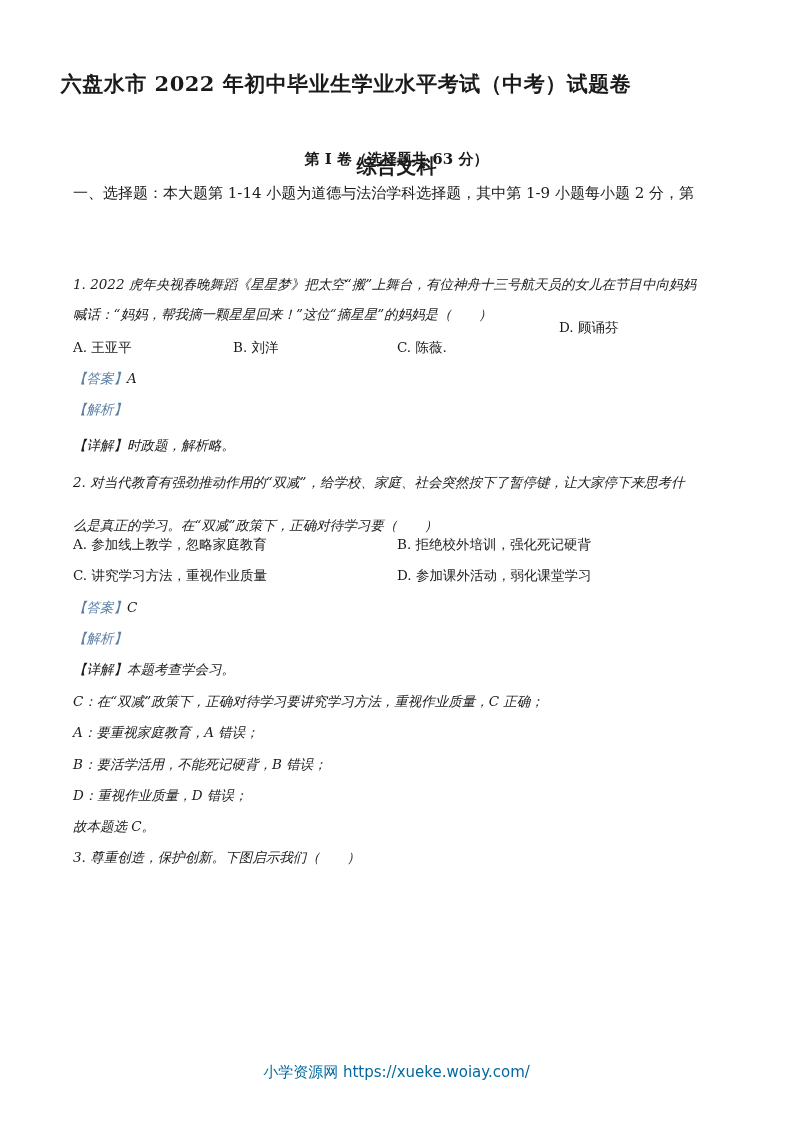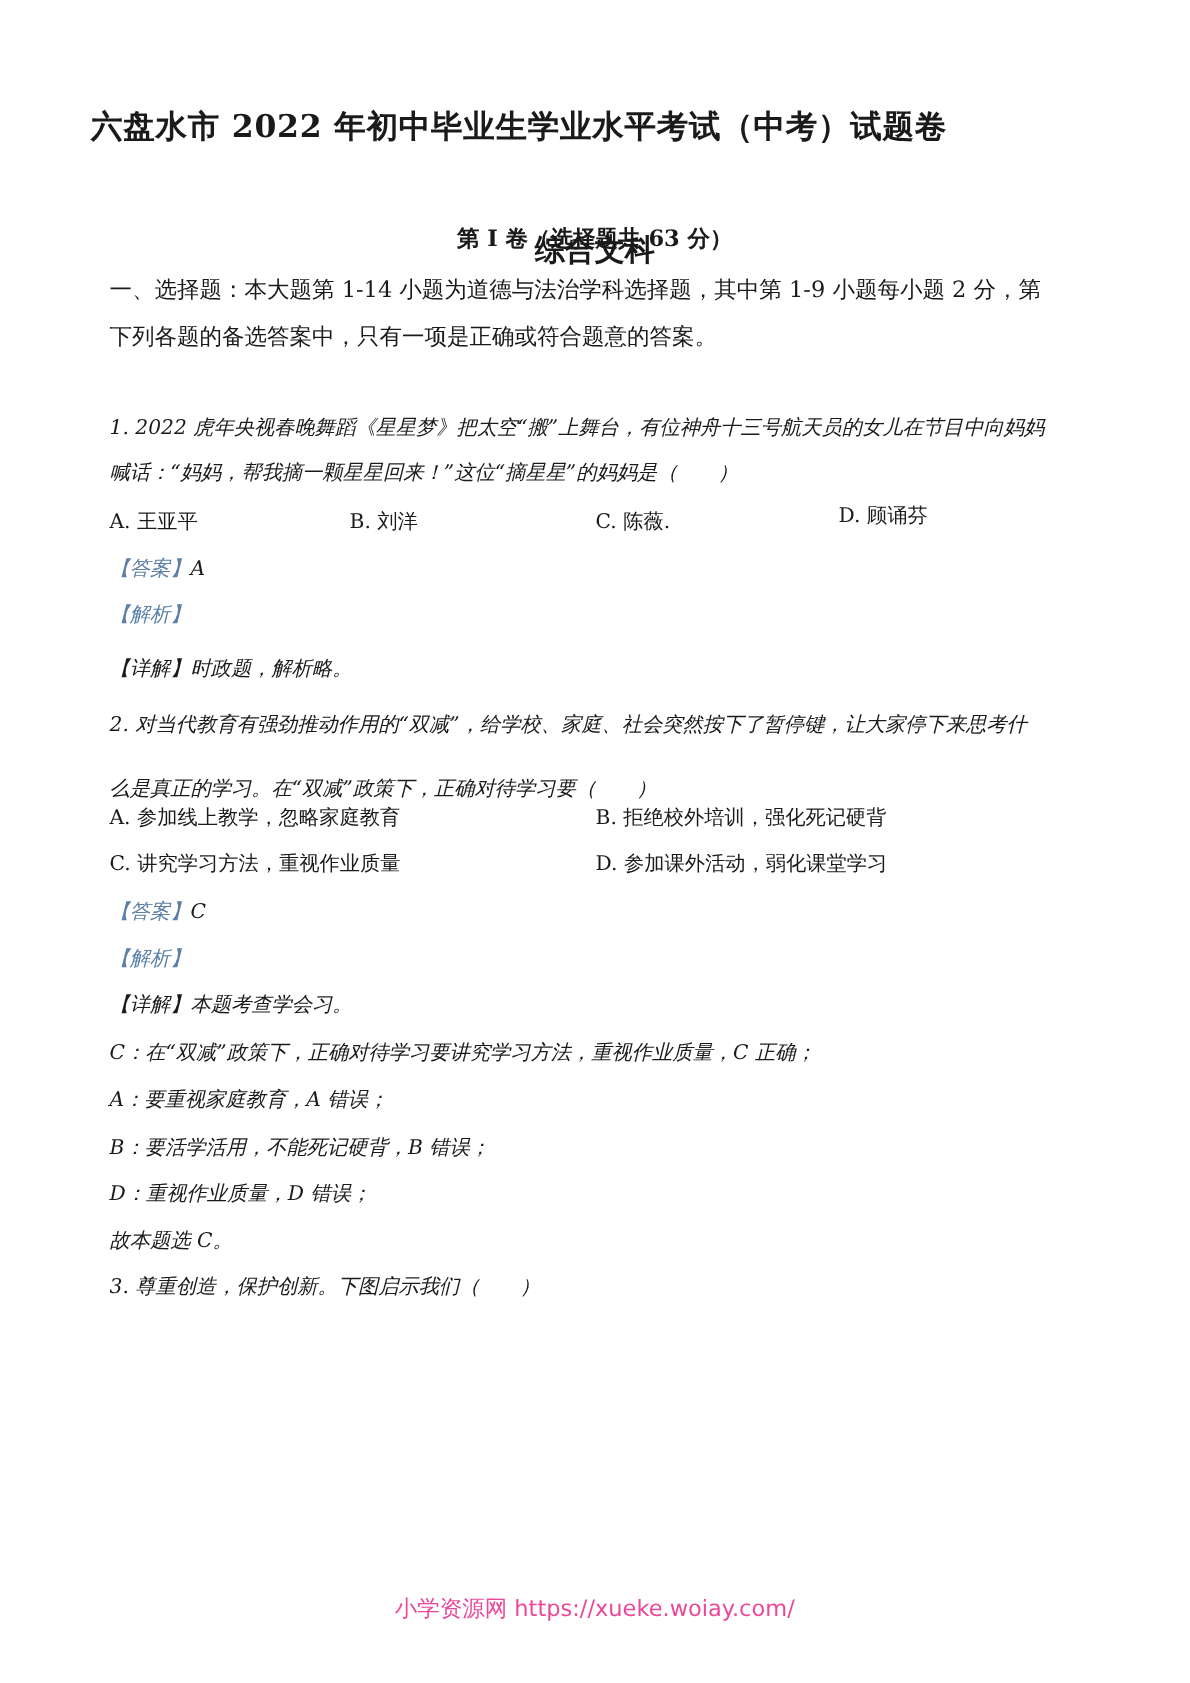--- a/index.html
+++ b/index.html
@@ -11,40 +11,39 @@
            font-size:20px; font-weight:bold;margin-top:38px; }
   .section { position:absolute; left:0; width:793px; text-align:center; top:150px;
            font-size:15px; font-weight:bold; }
   .instr { position:absolute; left:73px; width:660px; top:178px; font-size:15px;
            font-weight:normal; line-height:31px; }
   .line { position:absolute; left:73px; font-size:13.5px; white-space:nowrap;font-style:italic; }
   .opt { position:absolute; font-size:13.5px; white-space:nowrap; }
   .tag { color:#5b7fa6; }
   .tag-dark { color:#1a1a1a; }
   .footer { position:absolute; left:0; width:793px; text-align:center; top:1063px;
-            font-family:"DejaVu Sans","Liberation Sans",sans-serif; font-size:15px; color:#ec4899; }
+            font-family:"DejaVu Sans","Liberation Sans",sans-serif; font-size:15px; color:#0369a1; }
 </style>
 </head>
 <body>
 
 <div class="title">六盘水市 2022 年初中毕业生学业水平考试（中考）试题卷</div>
 <div class="subtitle">综合文科</div>
 <div class="section">第 I 卷（选择题共 63 分）</div>
 
 <div class="instr">
   <div>一、选择题：本大题第 1-14 小题为道德与法治学科选择题，其中第 1-9 小题每小题 2 分，第</div>
-  <div>下列各题的备选答案中，只有一项是正确或符合题意的答案。</div>
 </div>
 
 <div class="line" style="top:276px">1. 2022 虎年央视春晚舞蹈《星星梦》把太空“搬”上舞台，有位神舟十三号航天员的女儿在节目中向妈妈</div>
 <div class="line" style="top:306px">喊话：“妈妈，帮我摘一颗星星回来！”这位“摘星星”的妈妈是（　　）</div>
 <div class="opt" style="left:73px;top:339px">A.  王亚平</div>
 <div class="opt" style="left:233px;top:339px">B.  刘洋</div>
 <div class="opt" style="left:397px;top:339px">C.  陈薇.</div>
-<div class="opt" style="left:559px;top:335px">D.  顾诵芬</div>
+<div class="opt" style="left:559px;top:319px">D.  顾诵芬</div>
 <div class="line" style="top:370px">
   <span class="tag">【答案】</span><span>A</span>
 </div>
 <div class="line" style="top:401px">
   <span class="tag">【解析】</span>
 </div>
 <div class="line" style="top:437px">
   <span class="tag-dark">【详解】</span><span>时政题，解析略。</span>
 </div>
 

